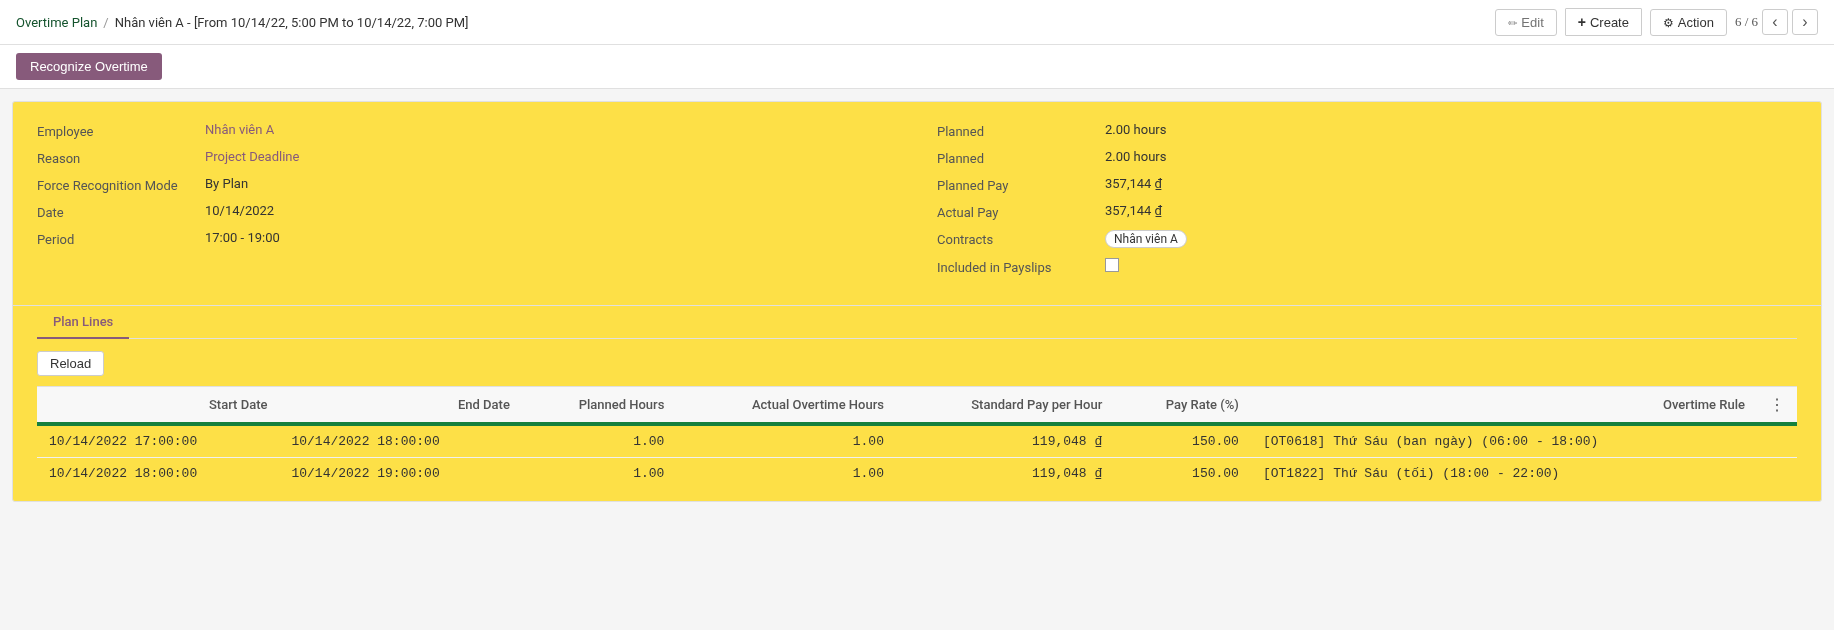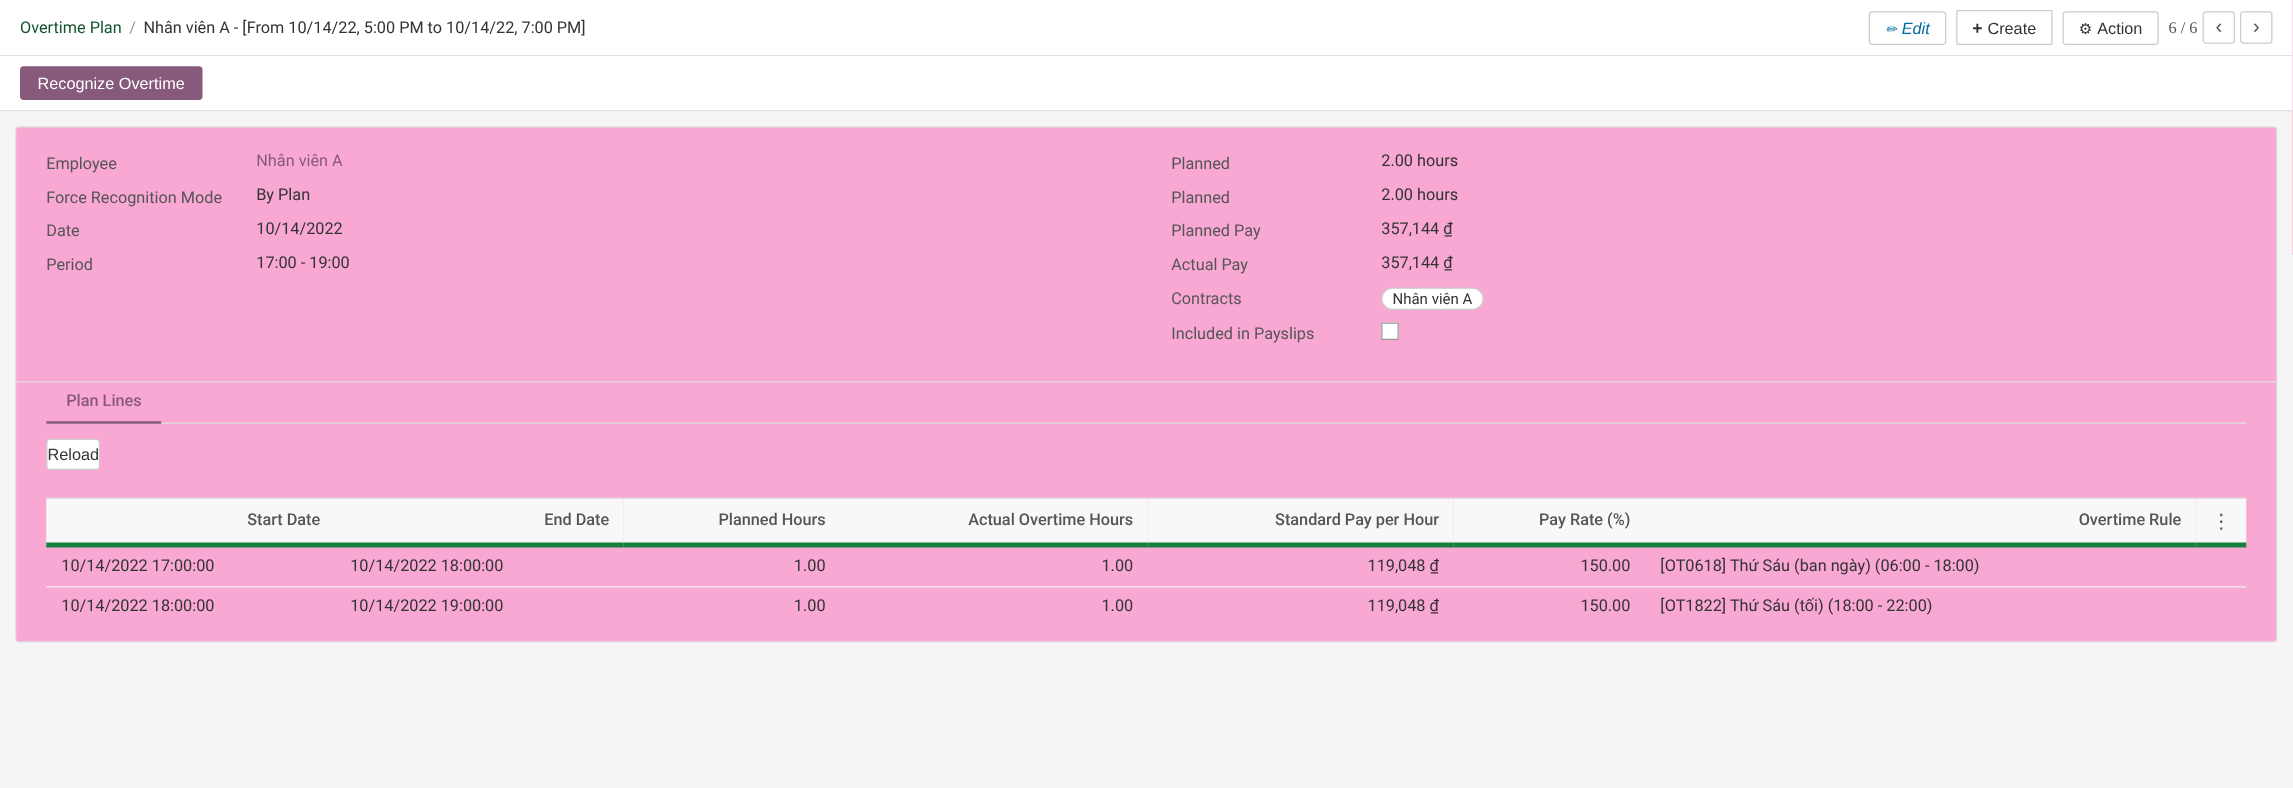--- a/index.html
+++ b/index.html
@@ -35,25 +35,24 @@
       gap: 8px;
     }
 
     .btn-edit {
       background: #fff;
       border: 1px solid #ccc;
       border-radius: 3px;
       padding: 5px 12px;
       cursor: pointer;
       font-size: 13px;
-      color: #0369a1;
+      color: #737373;
       display: flex;
       align-items: center;
       gap: 4px;
-      font-style: italic;
     }
     .btn-create {
       background: #fff;
       border: 1px solid #ccc;
       border-radius: 1px;
       padding: 5px 12px;
       cursor: pointer;
       font-size: 13px;
       color: #333;
       display: flex;
@@ -105,21 +104,21 @@
       background: #875a7b;
       color: #fff;
       border: none;
       border-radius: 3px;
       padding: 6px 14px;
       cursor: pointer;
       font-size: 13px;
     }
 
     .main-content {
-      background: #f9a8d4;
+      background: #fde047;
       margin: 12px;
       border: 1px solid #e0e0e0;
       border-radius: 3px;
     }
 
     .form-section {
       display: flex;
       padding: 20px 24px;
       gap: 40px;
     }
@@ -198,25 +197,25 @@
     }
 
     .tab-content {
       padding: 12px 0;
     }
 
     .btn-reload {
       background: #fff;
       border: 1px solid #ccc;
       border-radius: 3px;
-      padding: 4px 0;
-      cursor: pointer;
-      font-size: 13px;
-      color: #333;
-      margin-bottom: 22px;
+      padding: 4px 12px;
+      cursor: pointer;
+      font-size: 13px;
+      color: #333;
+      margin-bottom: 10px;
     }
 
     .data-table {
       width: 100%;
       border-collapse: collapse;
       font-size: 13px;
     }
 
     .data-table th {
       background: #f8f8f8;
@@ -231,20 +230,21 @@
 
     .data-table th:last-child {
       width: 30px;
     }
 
     .data-table td {
       padding: 8px 12px;
       border-bottom: 1px solid #f0f0f0;
       color: #333;
       white-space: nowrap;
+      font-family: Liberation Mono, monospace;
     }
 
     .data-table tr:last-child td {
       border-bottom: none;
     }
 
     .col-right {
       text-align: right;
     }
 
@@ -293,20 +293,24 @@
   <button class="btn-recognize">Recognize Overtime</button>
 </div>
 
 <div class="main-content">
   <div class="form-section">
 
     <div class="form-left">
       <div class="form-row">
         <span class="form-label">Employee</span>
         <span class="form-value form-value-link">Nhân viên A</span>
+      </div>
+      <div class="form-row">
+        <span class="form-label">Reason</span>
+        <span class="form-value form-value-link">Project Deadline</span>
       </div>
       <div class="form-row">
         <span class="form-label">Force Recognition Mode</span>
         <span class="form-value">By Plan</span>
       </div>
       <div class="form-row">
         <span class="form-label">Date</span>
         <span class="form-value">10/14/2022</span>
       </div>
       <div class="form-row">

